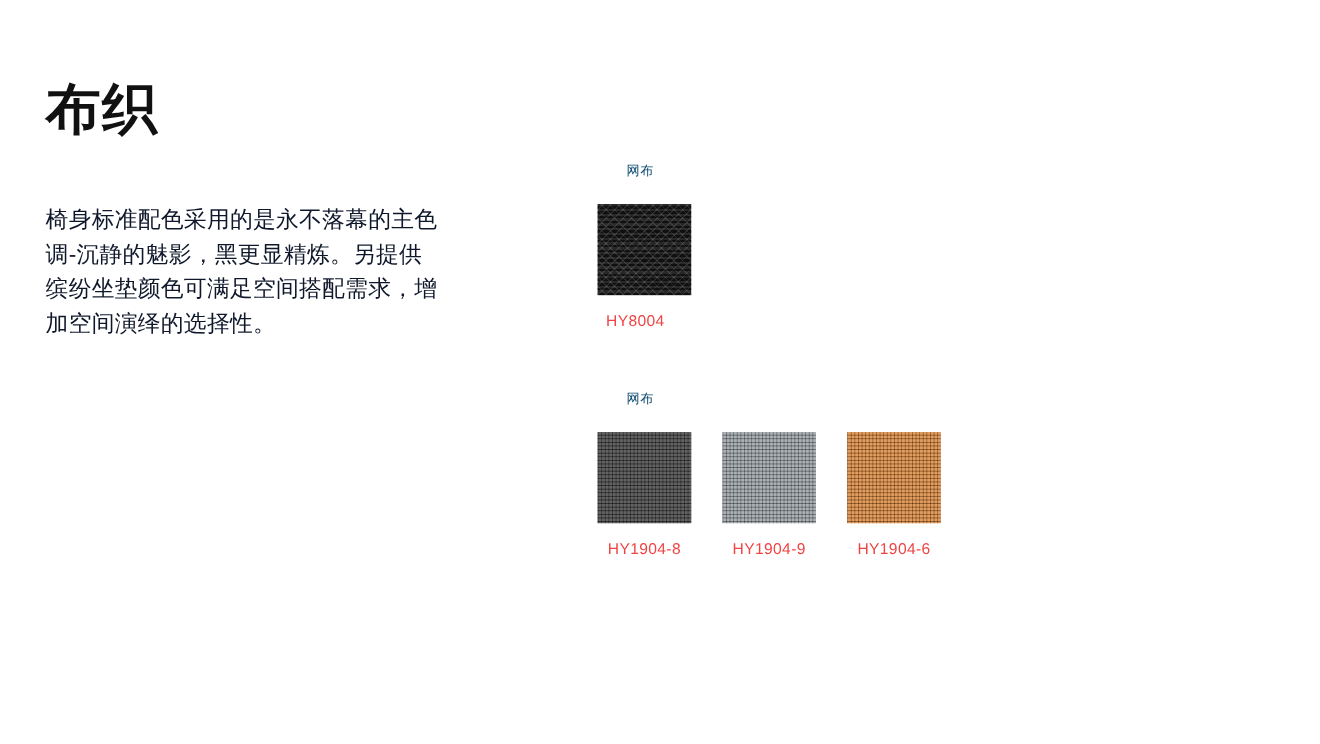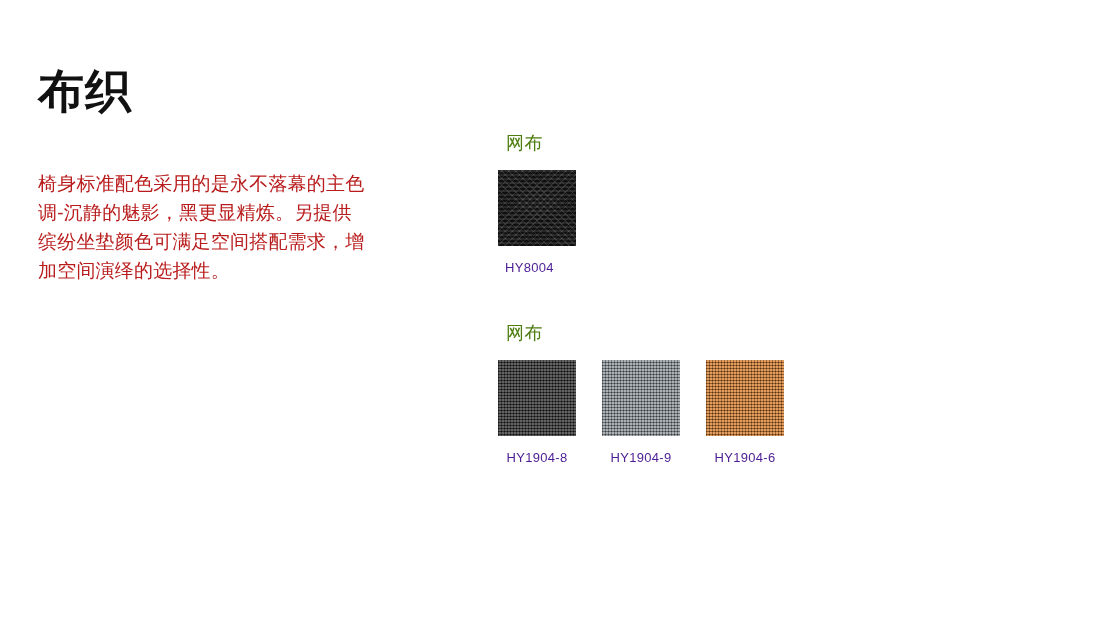--- a/index.html
+++ b/index.html
@@ -26,21 +26,21 @@
     font-size: 46px;
     font-weight: bold;
     color: #111111;
     line-height: 1.1;
     letter-spacing: 1px;
     margin: 0 0 52px 0;
   }
   .body-copy {
     font-size: 19px;
     line-height: 29px;
-    color: #b91c1c;
+    color: #0f172a;
     margin: 0;
     letter-spacing: 0.2px;
     max-width: 330px;
   }
 
   
   .swatch-area {
     position: absolute;
     left: 498px;
     top: 0;
@@ -48,23 +48,23 @@
     height: 620px;
   }
   .group {
     position: absolute;
     left: 0;
   }
   .group-1 { top: 132px; }
   .group-2 { top: 322px; }
 
   .group-heading {
-    font-size: 18px;
-    color: #4d7c0f;
-    margin: 0 0 16px 8px;
+    font-size: 11px;
+    color: #0c4a6e;
+    margin: 0 0 16px 24px;
     line-height: 22px;
     letter-spacing: 0.5px;
   }
 
   .swatch-row {
     display: flex;
     gap: 26px;
   }
   .swatch-cell {
     width: 78px;
@@ -98,21 +98,21 @@
         rgba(0,0,0,0.34) 0px, rgba(0,0,0,0.34) 1px,
         rgba(255,255,255,0.14) 1px, rgba(255,255,255,0.14) 3px),
       repeating-linear-gradient(90deg,
         rgba(0,0,0,0.34) 0px, rgba(0,0,0,0.34) 1px,
         rgba(255,255,255,0.14) 1px, rgba(255,255,255,0.14) 3px);
     background-size: 3px 3px, 3px 3px;
   }
 
   .swatch-caption {
     font-size: 13px;
-    color: #4c1d95;
+    color: #ef4444;
     line-height: 16px;
     margin-top: 14px;
     letter-spacing: 0.3px;
   }
   .cap-left   { text-align: left; padding-left: 7px; }
   .cap-center { text-align: center; }
 </style>
 </head>
 <body style="background: rgb(255, 255, 255);">
 

